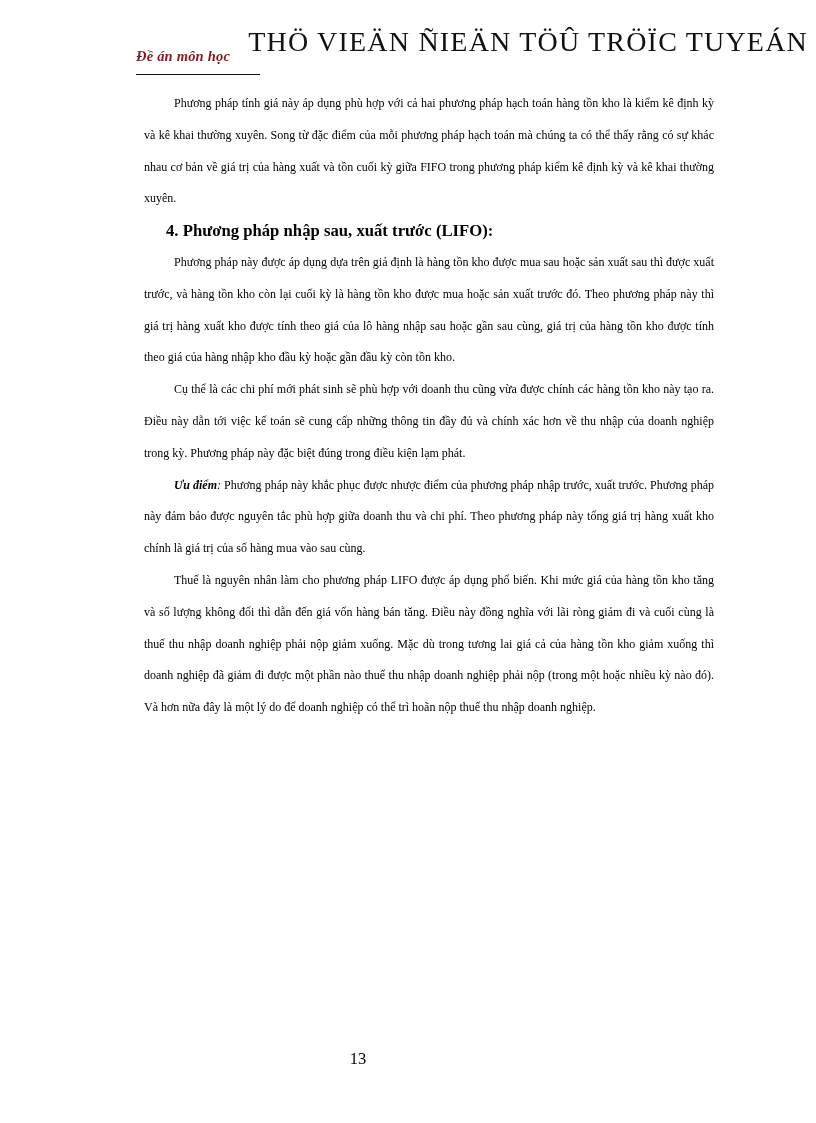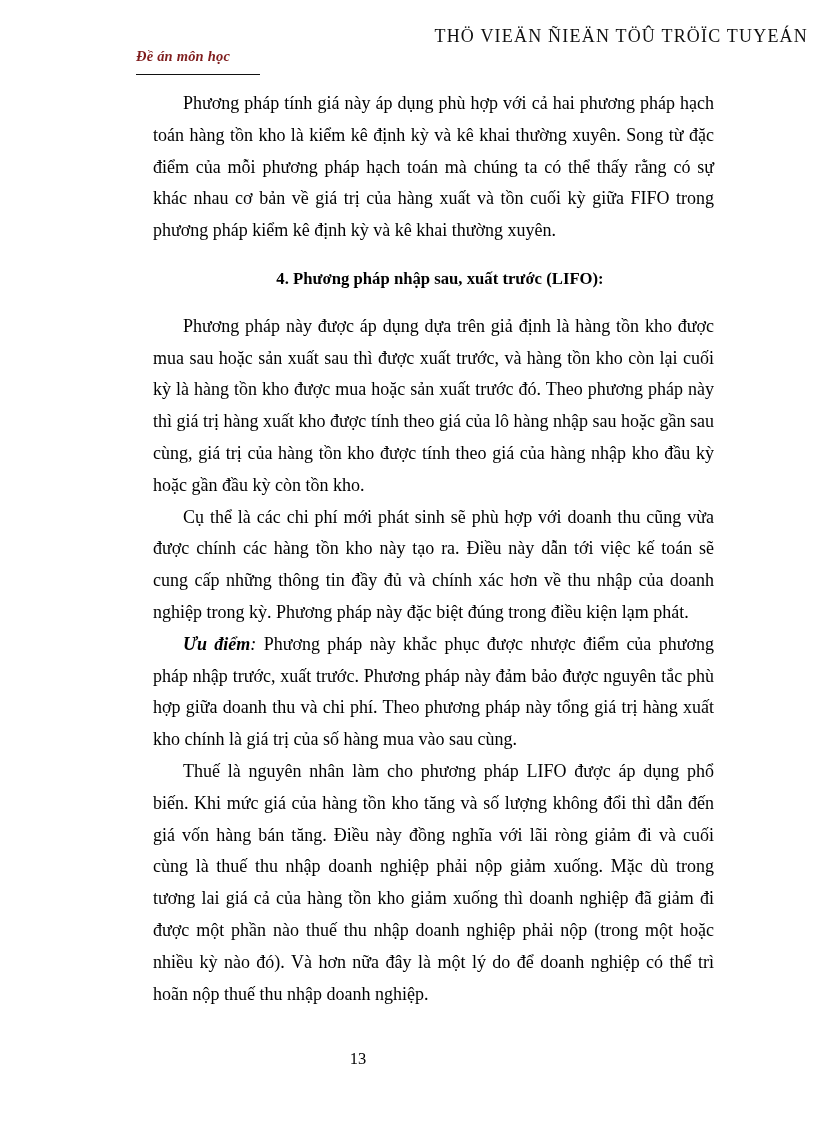--- a/index.html
+++ b/index.html
@@ -38,51 +38,51 @@
     font-size: 14.5px;
     letter-spacing: 0.2px;
     color: #7f1d1d;
     white-space: nowrap;
   }
   .header-right {
     position: absolute;
     right: 8px;
     top: 0px;
     font-family: "Liberation Serif", serif;
-    font-size: 18px;
+    font-size: 28px;
     letter-spacing: 1.2px;
     color: #111111;
     white-space: nowrap;
     margin-left: 48px;
   }
   .header-rule {
     position: absolute;
     left: 136px;
     top: 48px;
     width: 124px;
     border-bottom: 1.6px solid #111111;
   }
   .content {
     position: absolute;
     left: 136px;
     top: 88px;
     width: 578px;
   }
   p.body-par {
-    margin: 0 0 0 17px;
+    margin: 0 0 0 8px;
     text-align: justify;
     text-justify: inter-word;
-    font-size: 18px;
+    font-size: 12px;
     line-height: 31.8px;
     text-indent: 30px;
     color: #000000;
   }
   p.heading-par {
-    margin: 16px;
-    text-align: center;
+    margin: 0;
+    text-align: left;
     font-size: 16.7px;
     line-height: 31.8px;
     text-indent: 30px;
     font-weight: bold;
     color: #000000;
   }
   .lead-bold-italic {
     font-weight: bold;
     font-style: italic;
   }

